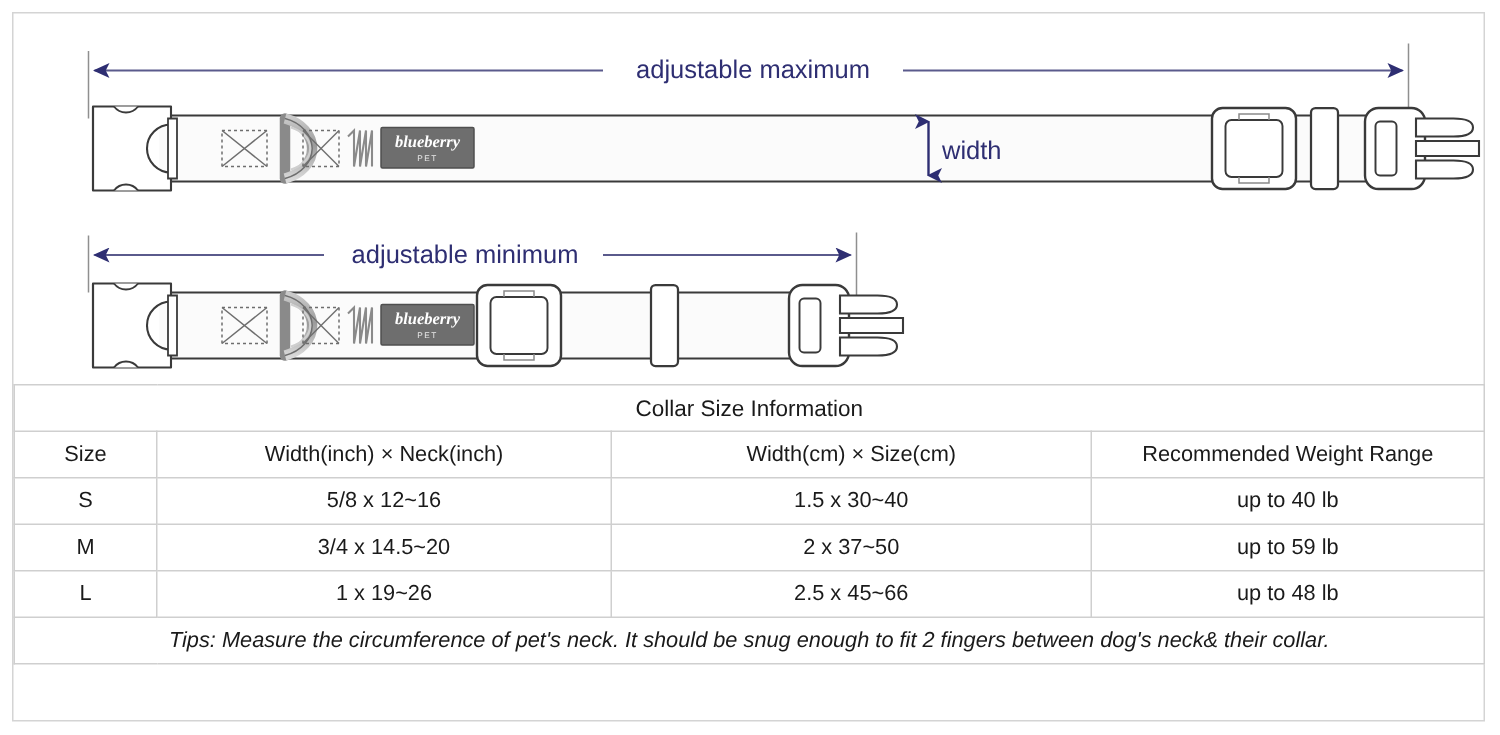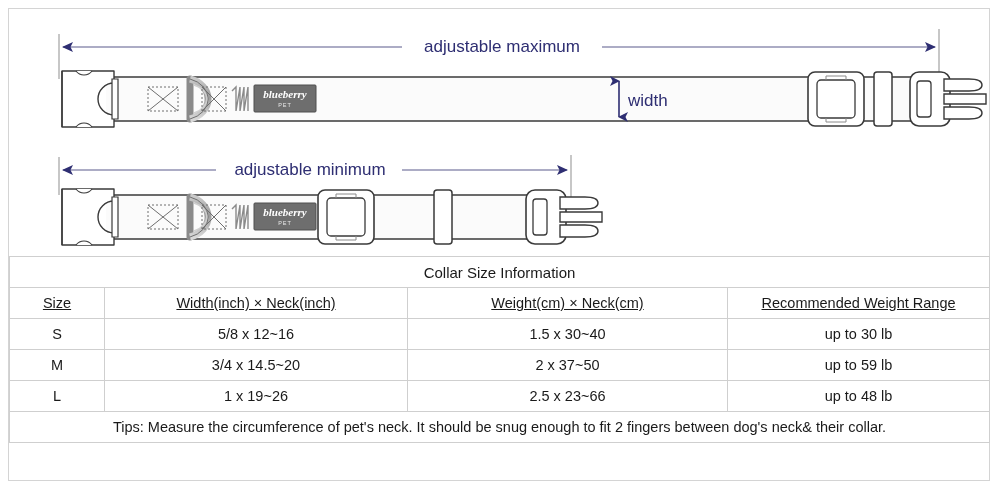--- a/index.html
+++ b/index.html
@@ -70,26 +70,27 @@
     border-right: 1px solid #cfcfcf;
     border-top: 1px solid #cfcfcf;
     border-bottom: 1px solid #cfcfcf;
     font-size: 15px;
   }
   td.tips-cell {
     text-align: left;
     padding-left: 12px;
     height: 34px;
     font-size: 14.5px;
+    font-style: italic;
   }
   .col-size { width: 95px; }
   .col-inch { width: 303px; }
   .col-cm   { width: 320px; }
   .col-wt   { width: 262px; }
-  .hdr { font-size: 14.5px; text-decoration: underline; }
+  .hdr { font-size: 14.5px; }
 </style>
 </head>
 <body>
 
 <div id="page">
 
   <div id="outer-frame"></div>
 
   <div id="diagram-area">
     <svg width="980" height="246" viewBox="0 0 980 246" xmlns="http://www.w3.org/2000/svg">
@@ -272,39 +273,39 @@
           <col class="col-cm">
           <col class="col-wt">
       </colgroup>
       <tbody>
         <tr>
           <td class="title-cell" colspan="4">Collar Size Information</td>
         </tr>
         <tr>
           <td class="hdr">Size</td>
           <td class="hdr">Width(inch)  ×  Neck(inch)</td>
-          <td class="hdr">Weight(cm)  ×  Neck(cm)</td>
+          <td class="hdr">Width(cm)  ×  Size(cm)</td>
           <td class="hdr">Recommended Weight Range</td>
         </tr>
         <tr>
           <td>S</td>
           <td>5/8 x 12~16</td>
           <td>1.5 x 30~40</td>
-          <td>up to 30 lb</td>
+          <td>up to 40 lb</td>
         </tr>
         <tr>
           <td>M</td>
           <td>3/4 x 14.5~20</td>
           <td>2 x 37~50</td>
           <td>up to 59 lb</td>
         </tr>
         <tr>
           <td>L</td>
           <td>1 x 19~26</td>
-          <td>2.5 x 23~66</td>
+          <td>2.5 x 45~66</td>
           <td>up to 48 lb</td>
         </tr>
         <tr>
           <td class="tips-cell" colspan="4">Tips: Measure the circumference of pet's neck. It should be snug enough to fit 2 fingers between dog's neck&amp; their collar.</td>
         </tr>
       </tbody>
     </table>
   </div>
 
 </div>

